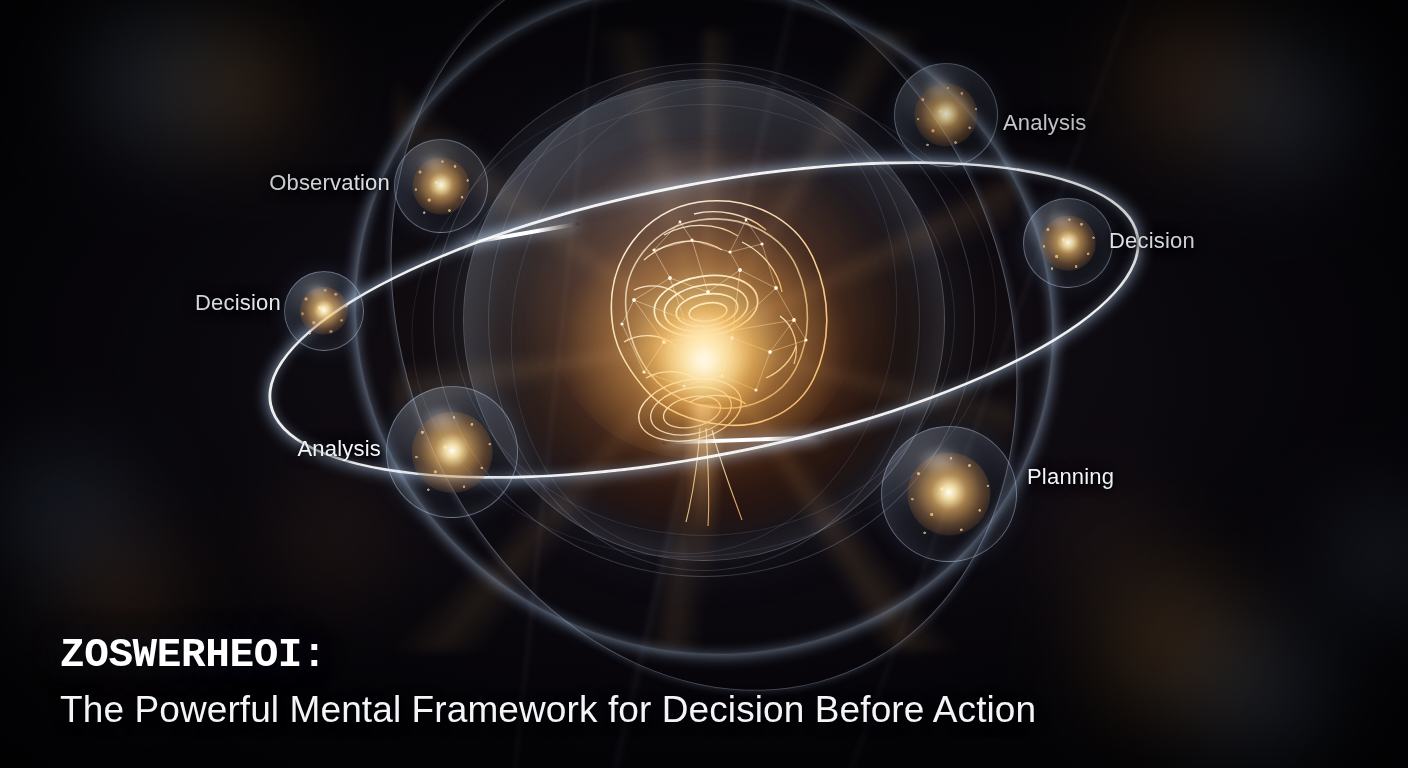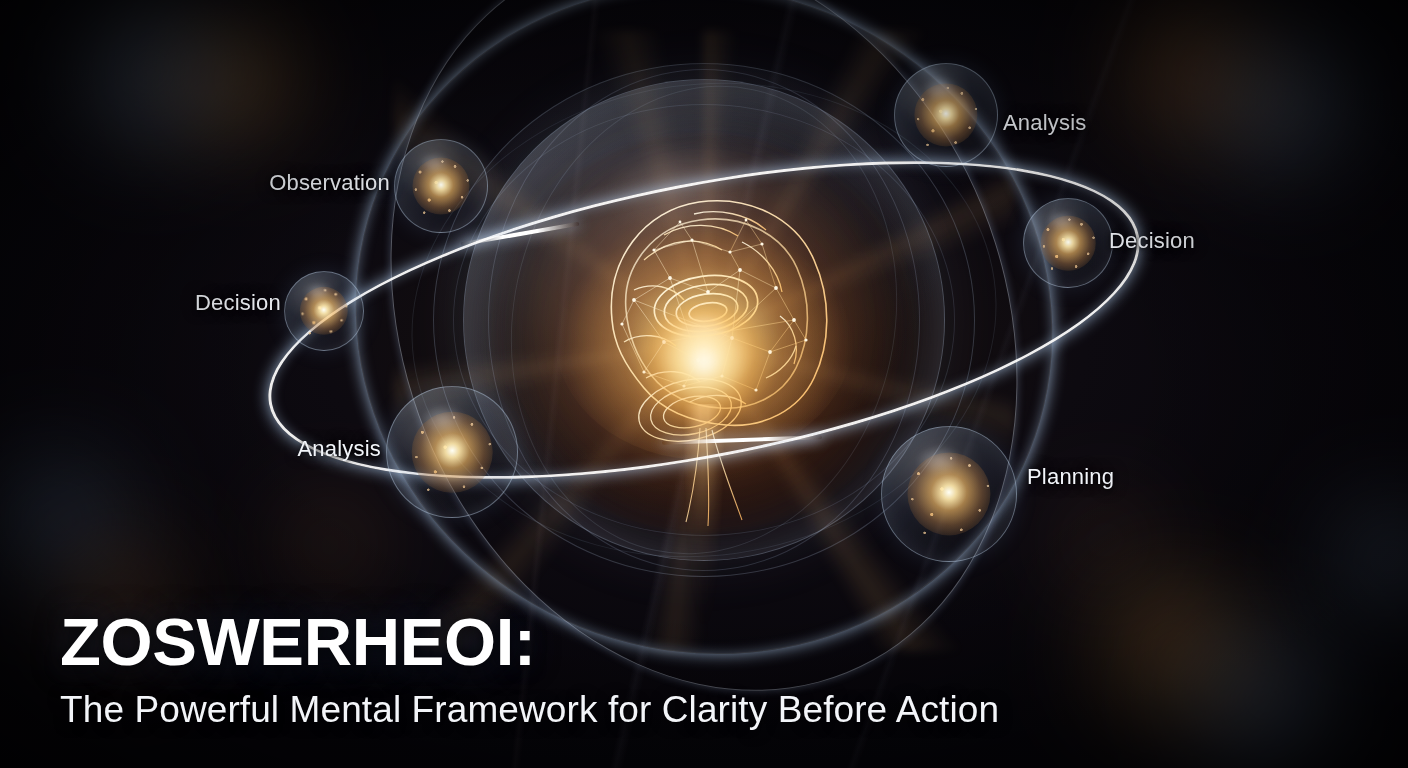--- a/index.html
+++ b/index.html
@@ -232,26 +232,27 @@
   .node-label.left{transform:translate(-100%,-50%);}
 
   
   .title-block{
     position:absolute;
     left:60px;bottom:36px;
     z-index:12;
   }
   .title{
     margin:0;
-    font-size:67px;
+    font-size:41px;
     font-weight:700;
     color:#ffffff;
     letter-spacing:-.4px;
     line-height:1.05;
     text-shadow:0 2px 16px rgba(0,0,0,.85), 0 0 34px rgba(60,90,140,.35);
+    font-family:Liberation Mono, monospace;
   }
   .subtitle{
     margin:12px 0 0 0;
     font-size:37px;
     font-weight:400;
     color:#f3f5f9;
     letter-spacing:.1px;
     line-height:1.15;
     text-shadow:0 2px 14px rgba(0,0,0,.85);
   }
@@ -430,16 +431,16 @@
         <div class="node-core"></div>
         <div class="node-hi"></div>
       </div>
       <div class="node-label right" style="left: 1027px; top: 477px;">Planning</div>
     </div>
 
   <div class="vignette"></div>
 
   <div class="title-block">
     <h1 class="title">ZOSWERHEOI:</h1>
-    <p class="subtitle">The Powerful Mental Framework for Clarity Before Action</p>
+    <p class="subtitle">The Powerful Mental Framework for Decision Before Action</p>
   </div>
 
 </div>
 
 </body></html>

